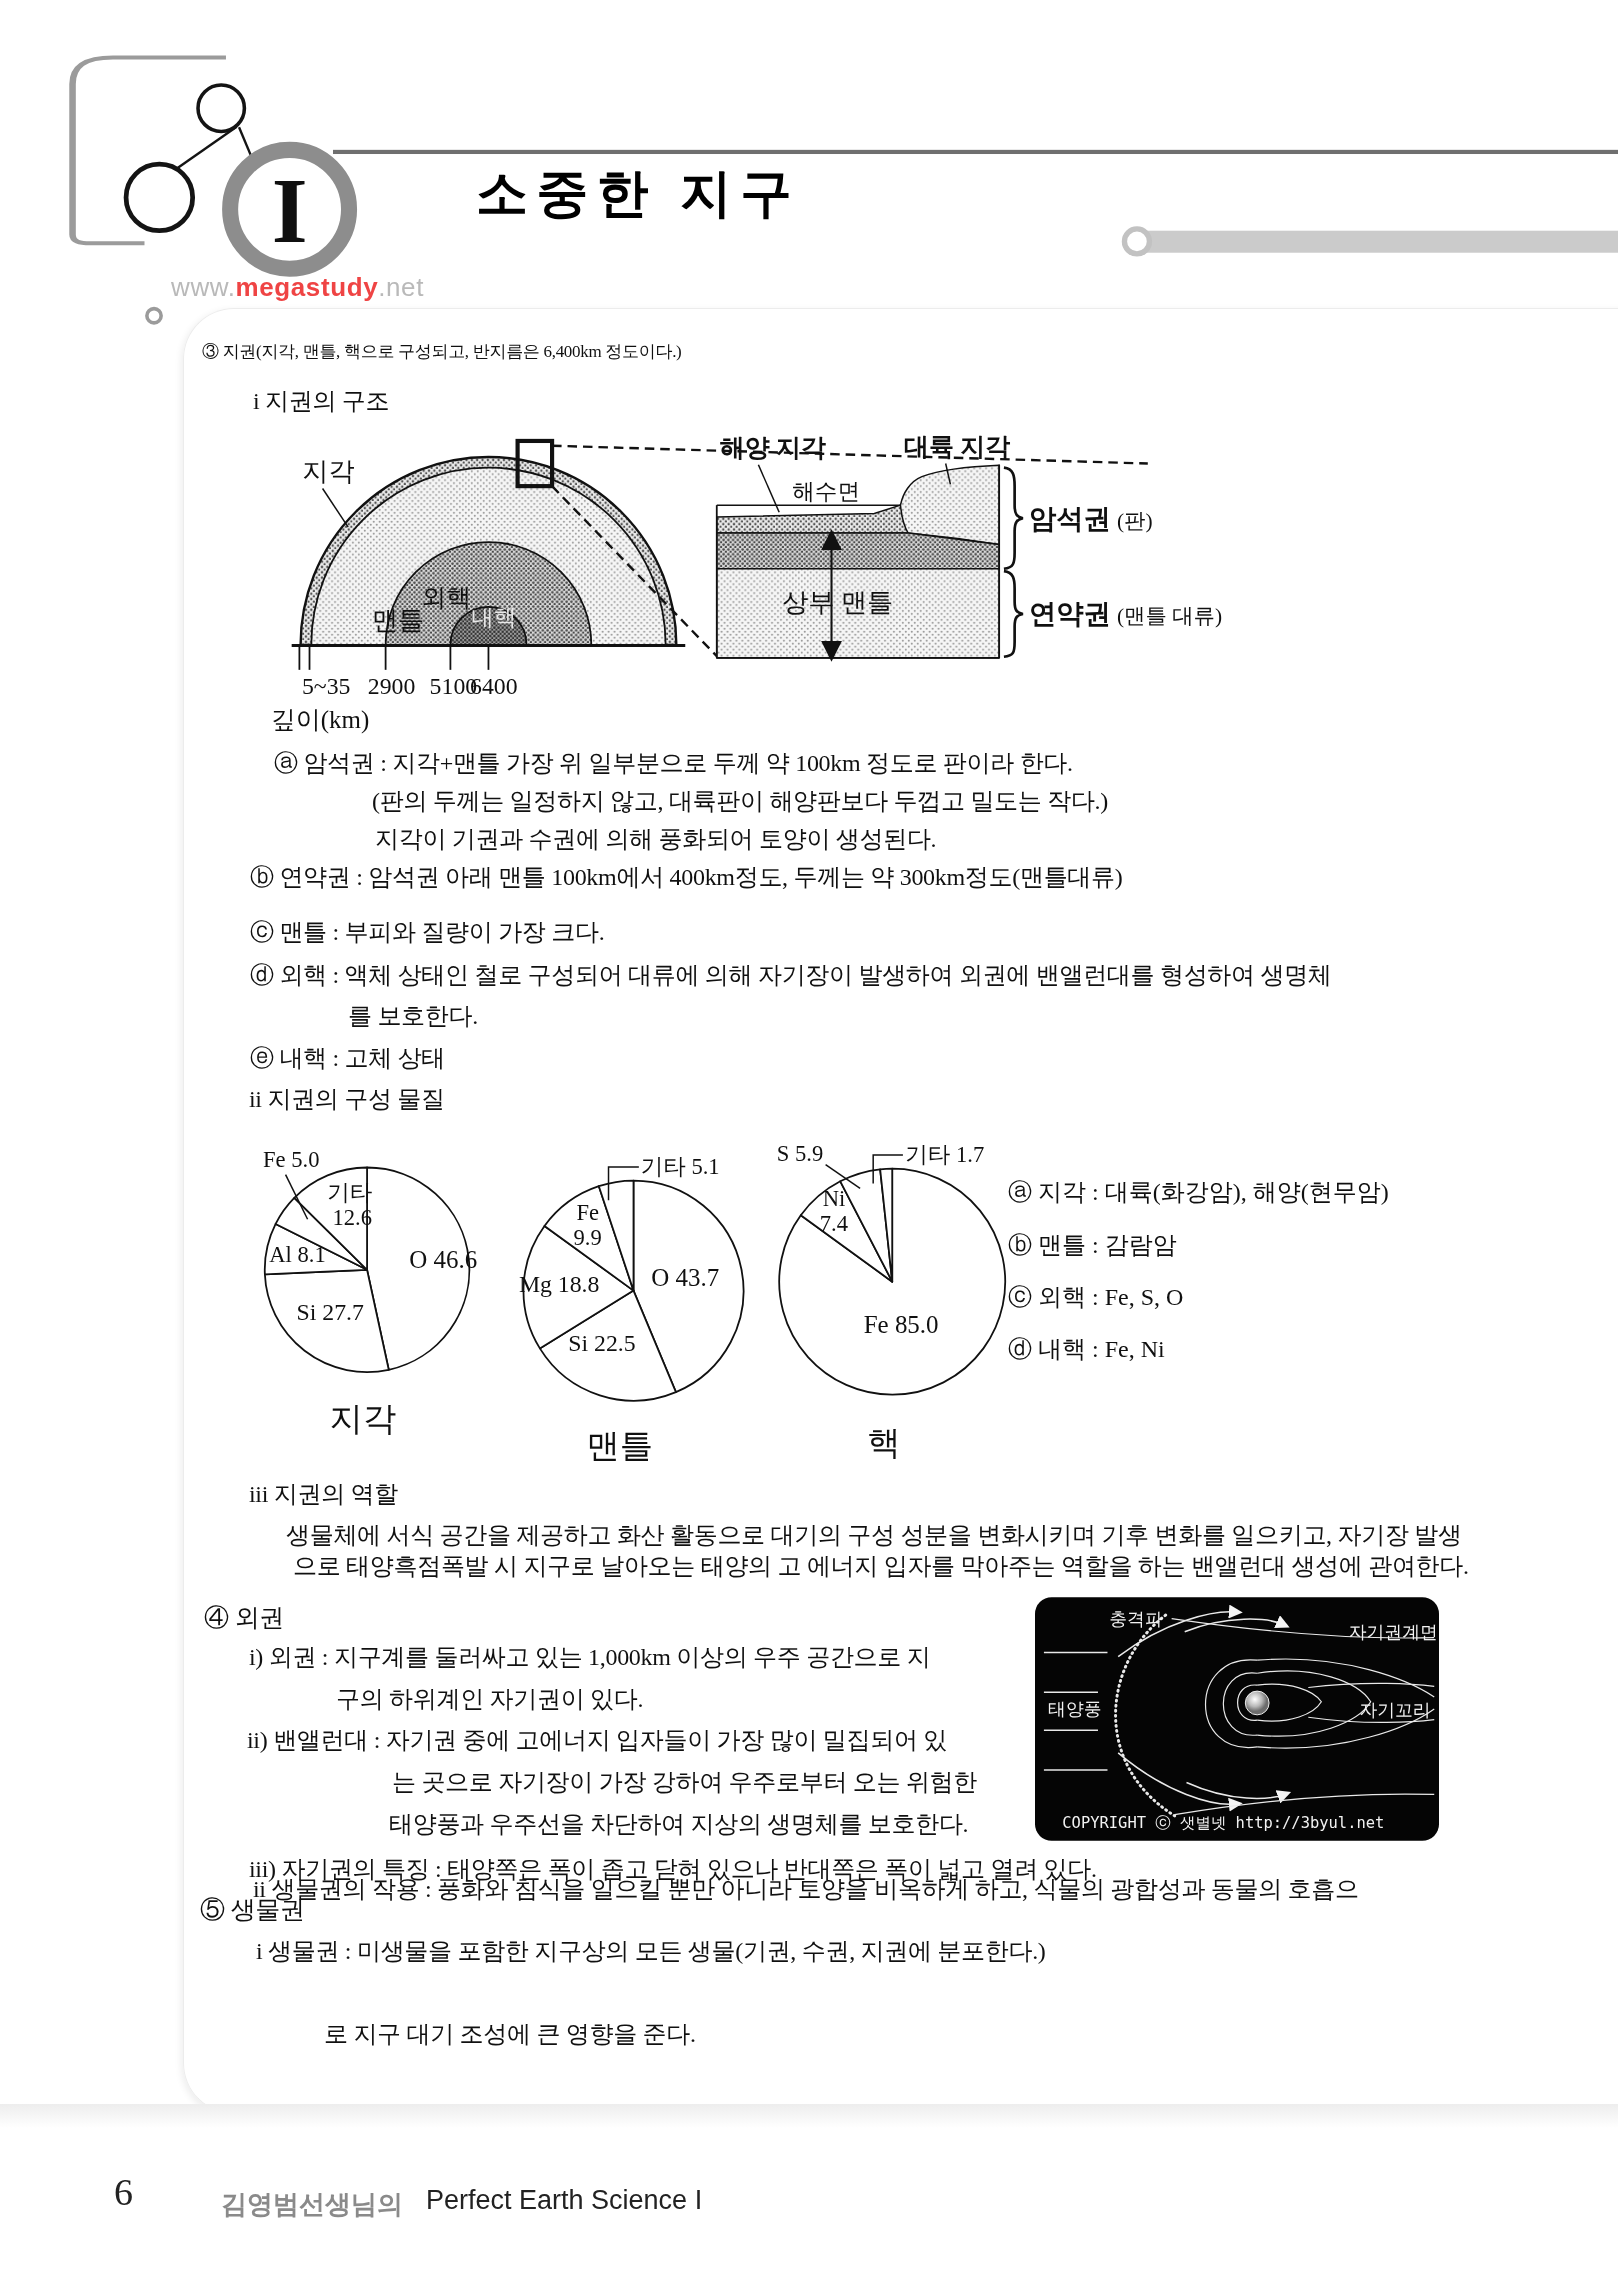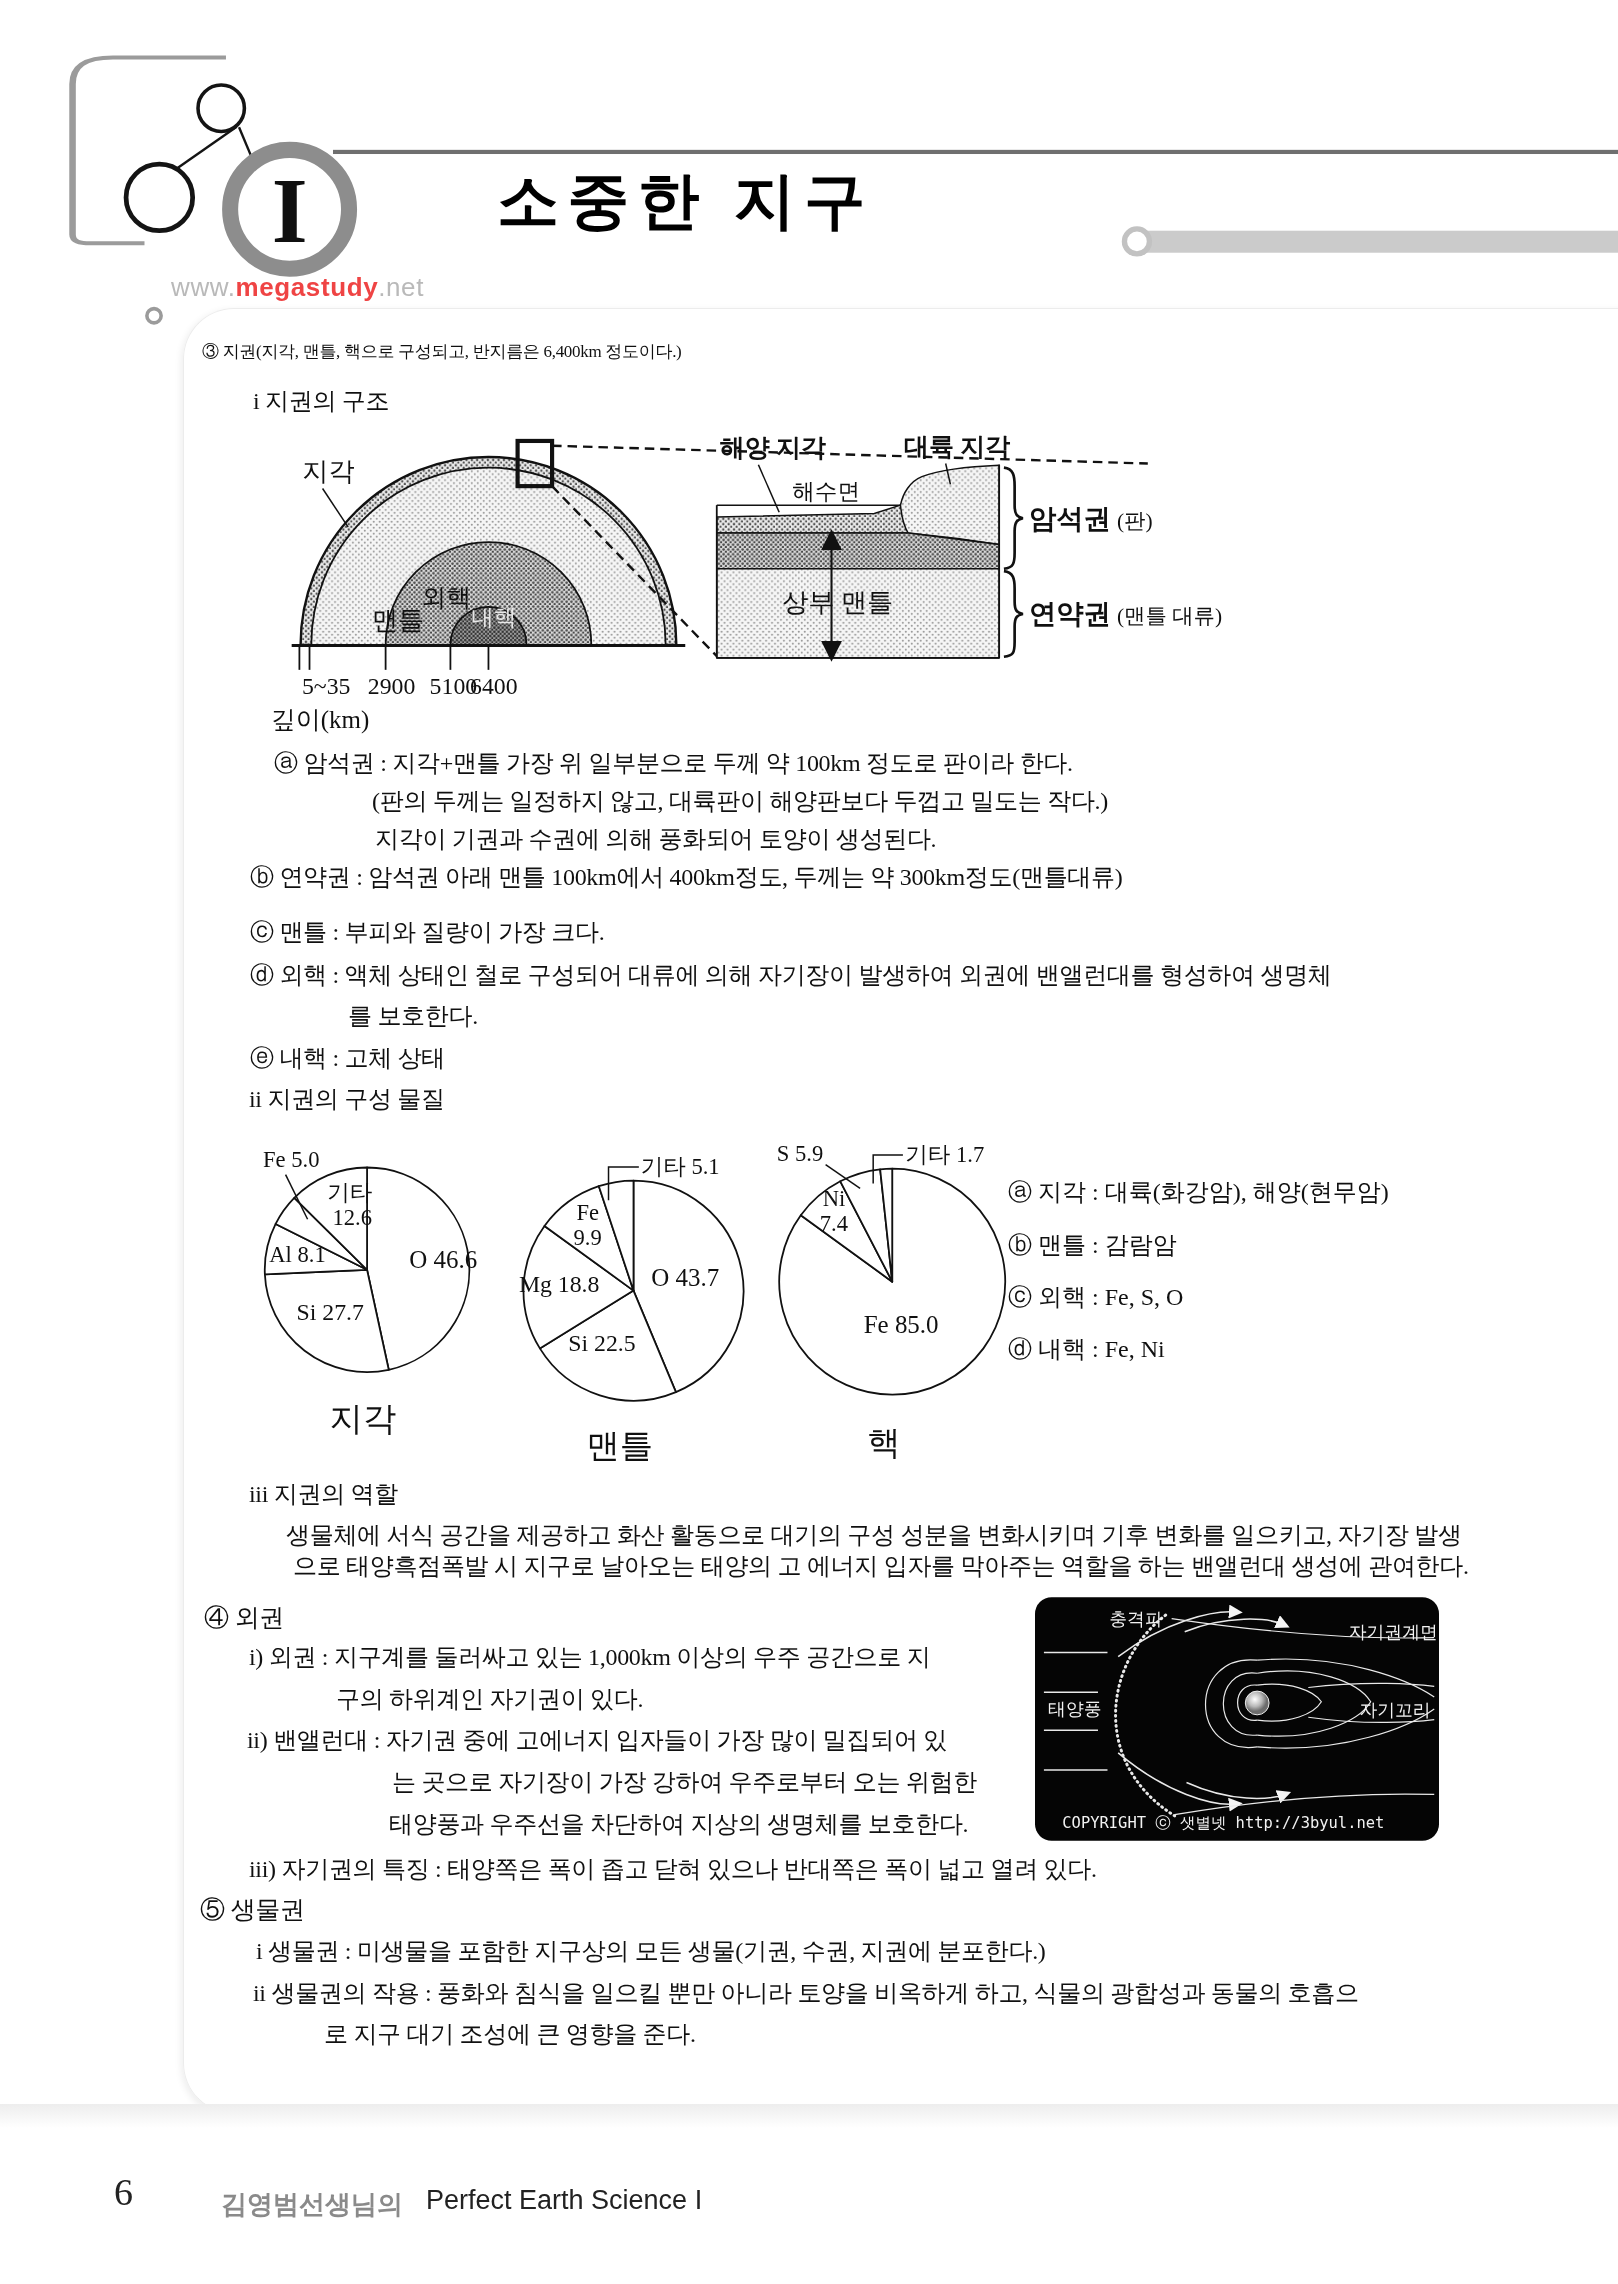--- a/index.html
+++ b/index.html
@@ -5,22 +5,22 @@
   html,body{margin:0;padding:0;background:#fff;}
   #page{position:relative;width:1618px;height:2284px;background:#ffffff;overflow:hidden;
         font-family:"Liberation Serif","DejaVu Serif",serif;color:#111;}
   .abs{position:absolute;}
   .tline{position:absolute;white-space:nowrap;font-size:24px;letter-spacing:-0.3px;color:#101010;}
   .card{position:absolute;left:183px;top:308px;width:1475px;height:1804px;
         border:1.8px solid #ececec;border-right:none;border-radius:51px 0 0 51px;
         box-shadow:-1.2px 2.4px 7.1px rgba(0,0,0,0.07);}
   .bottomband{position:absolute;left:0;top:2104px;width:1618px;height:24px;
         background:linear-gradient(to bottom,#ededed,#ffffff);}
-  .title{position:absolute;left:497px;top:159px;font-family:"Liberation Sans","DejaVu Sans",sans-serif;
-        font-weight:900;font-size:62px;letter-spacing:8.3px;color:#000;}
+  .title{position:absolute;left:476px;top:159px;font-family:"Liberation Sans","DejaVu Sans",sans-serif;
+        font-weight:900;font-size:52px;letter-spacing:8.3px;color:#000;}
   .url{position:absolute;left:171px;top:272px;font-family:"Liberation Sans","DejaVu Sans",sans-serif;
         font-size:26px;letter-spacing:0.6px;}
   .url .a{color:#b9b9b9;font-weight:400;}
   .url .b{color:#ef4444;font-weight:700;}
   .complist{position:absolute;white-space:nowrap;font-size:24px;color:#101010;}
   .footer-num{position:absolute;left:114px;top:2170px;font-size:38px;font-family:"Liberation Serif",serif;color:#222;}
   .footer-author{position:absolute;left:221px;top:2187px;font-family:"Liberation Sans",sans-serif;
         font-weight:700;font-size:26px;color:#8a8a8a;}
   .footer-title{position:absolute;left:426px;top:2185px;font-family:"Liberation Sans",sans-serif;
         font-weight:500;font-size:27px;color:#222;}
@@ -269,21 +269,21 @@
     <circle cx="374" cy="178" r="20" fill="url(#earthGrad)" stroke="#fff" stroke-width="1.5"></circle>
     <text x="125" y="46" font-size="30" class="mg-text">충격파</text>
     <text x="528" y="68" font-size="30" class="mg-text">자기권계면</text>
     <text x="22" y="198" font-size="30" class="mg-text">태양풍</text>
     <text x="546" y="200" font-size="30" class="mg-text">자기꼬리</text>
     <text x="46" y="388" font-size="26" class="mg-text">COPYRIGHT ⓒ 샛별넷 http://3byul.net</text>
   </svg>
 
   <div class="tline" style="left:200px;top:1893px;font-size:25px;">⑤ 생물권</div>
   <div class="tline" style="left:256px;top:1935px;">i  생물권 : 미생물을 포함한 지구상의 모든 생물(기권, 수권, 지권에 분포한다.)</div>
-  <div class="tline" style="left:253px;top:1977px;">ii 생물권의 작용 : 풍화와 침식을 일으킬 뿐만 아니라 토양을 비옥하게 하고, 식물의 광합성과 동물의 호흡으</div>
+  <div class="tline" style="left:253px;top:1873px;">ii 생물권의 작용 : 풍화와 침식을 일으킬 뿐만 아니라 토양을 비옥하게 하고, 식물의 광합성과 동물의 호흡으</div>
   <div class="tline" style="left:324px;top:2018px;">로 지구 대기 조성에 큰 영향을 준다.</div>
 
   <div class="footer-num">6</div>
   <div class="footer-author">김영범선생님의</div>
   <div class="footer-title">Perfect Earth Science I</div>
 
 </div>
 
 
 </body></html>

